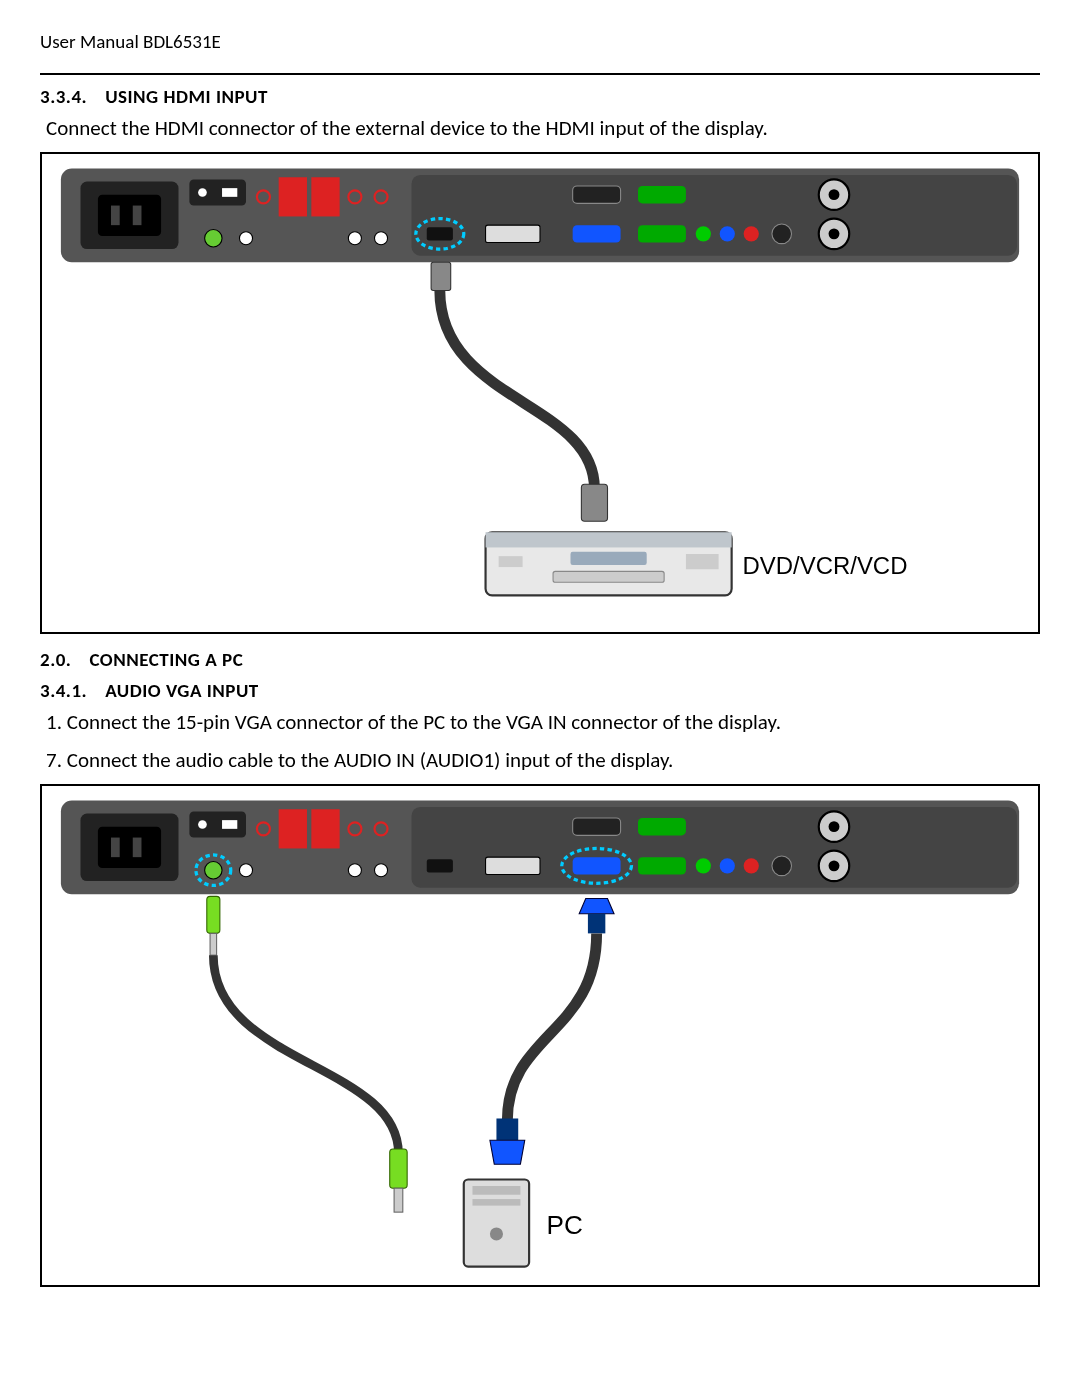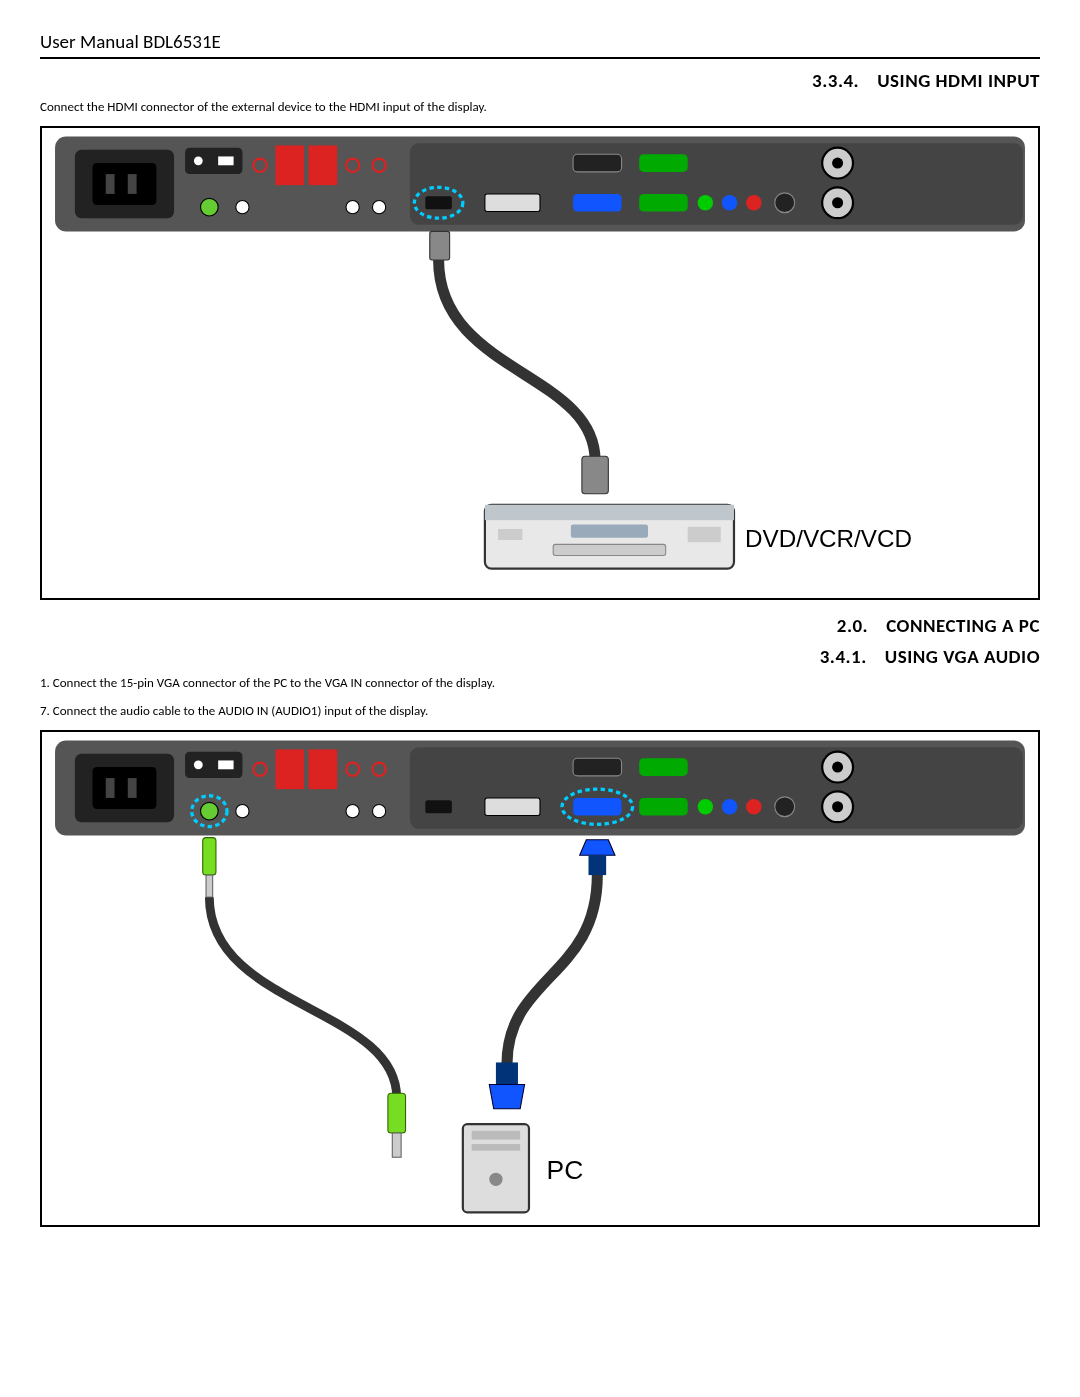--- a/index.html
+++ b/index.html
@@ -5,40 +5,39 @@
   body {
     margin: 0;
     padding: 30px 40px;
     font-family: "Gill Sans", "Gill Sans MT", Calibri, sans-serif;
     background: #fff;
     color: #000;
     width: 1000px;
   }
   .header-line {
     font-size: 19px;
-    padding-bottom: 4px;
+    padding-bottom: 20px;
     border-bottom: 2px solid #000;
     margin-bottom: 10px;
   }
   h3.section-num {
     font-size: 19px;
     font-weight: bold;
     margin: 8px 0 6px 0;
     letter-spacing: 0.5px;
-    text-align: right;
   }
   .section-num .num { margin-right: 18px; }
   p.body {
-    font-size: 13px;
-    margin: 4px 0 10px 0;
+    font-size: 21px;
+    margin: 4px 0 10px 6px;
     line-height: 1.35;
   }
   .diagram-box {
     border: 2px solid #000;
-    padding: 2px;
+    padding: 8px;
     margin-bottom: 14px;
   }
 </style>
 </head>
 <body>
 
 <div class="header-line">User Manual BDL6531E</div>
 
 <h3 class="section-num">
   <span class="num">3.3.4.</span><span>USING HDMI INPUT</span>
@@ -106,21 +105,21 @@
     <rect x="584" y="360" width="30" height="14" fill="#ccc"></rect>
   </g>
   <text x="636" y="378" font-size="22" font-family="sans-serif">DVD/VCR/VCD</text>
 </svg>
 </div>
 
 <h3 class="section-num">
   <span class="num">2.0.</span><span>CONNECTING A PC</span>
 </h3>
 <h3 class="section-num">
-  <span class="num">3.4.1.</span><span>USING VGA AUDIO</span>
+  <span class="num">3.4.1.</span><span>AUDIO VGA INPUT</span>
 </h3>
 <p class="body">1. Connect the 15-pin VGA connector of the PC to the VGA IN connector of the display.</p>
 <p class="body">7. Connect the audio cable to the AUDIO IN (AUDIO1) input of the display.</p>
 
 <div class="diagram-box">
 <svg viewBox="0 0 900 440" width="100%">
 
   <rect x="10" y="6" width="880" height="86" rx="10" fill="#555"></rect>
   <rect x="28" y="18" width="90" height="62" rx="6" fill="#222"></rect>
   <rect x="44" y="30" width="58" height="38" rx="4" fill="#000"></rect>

